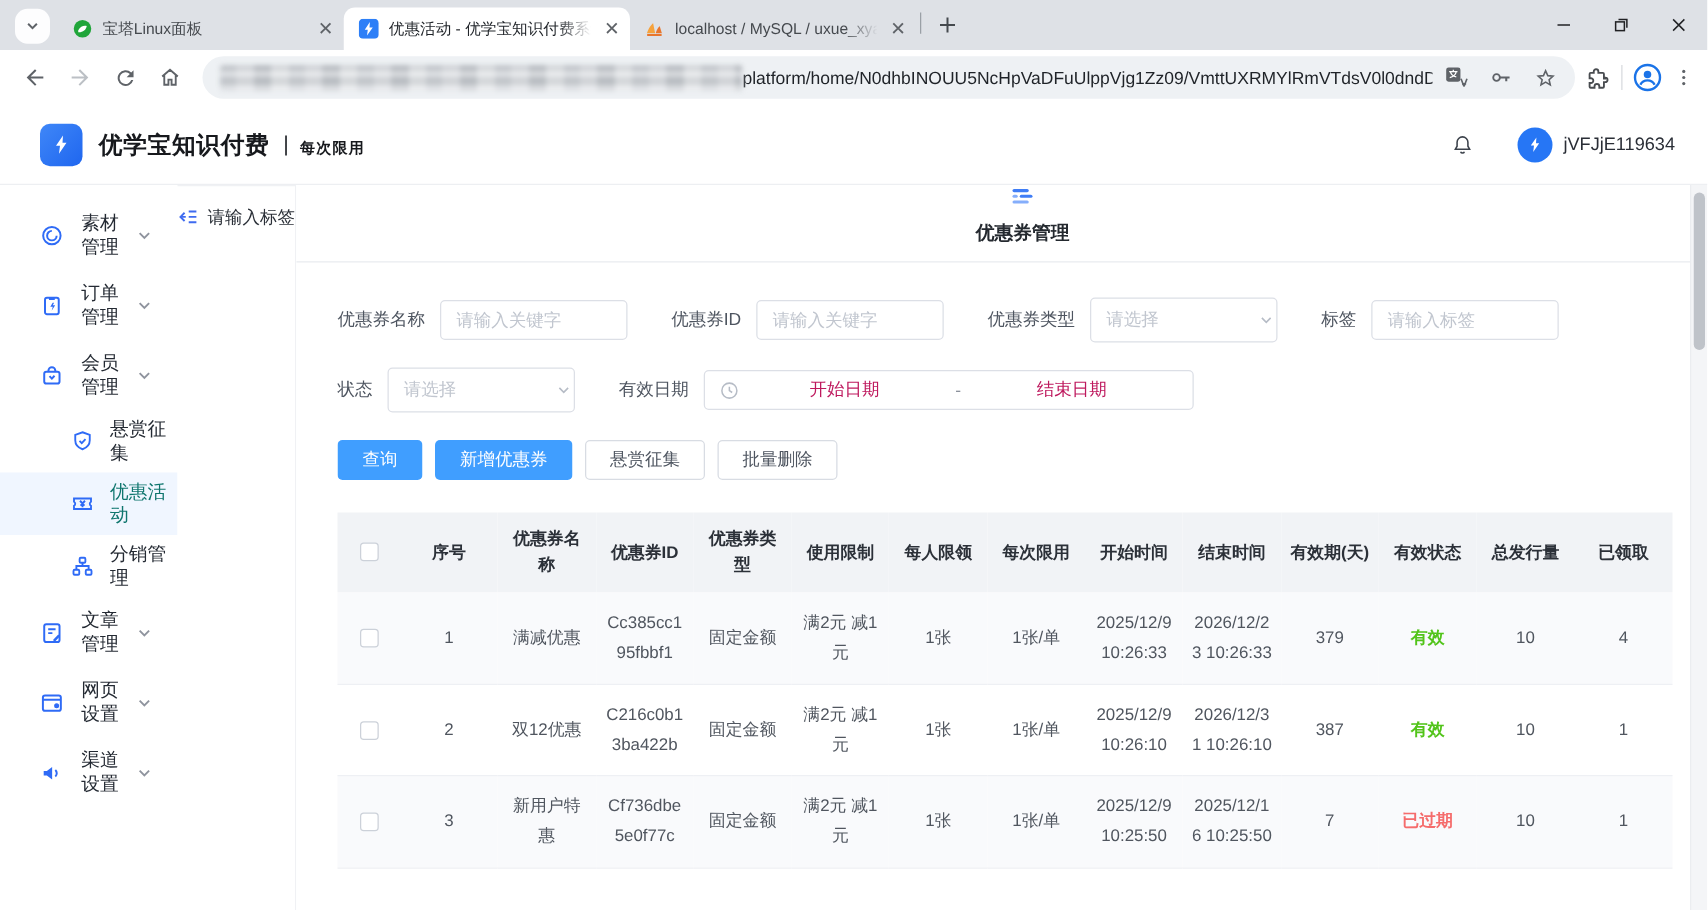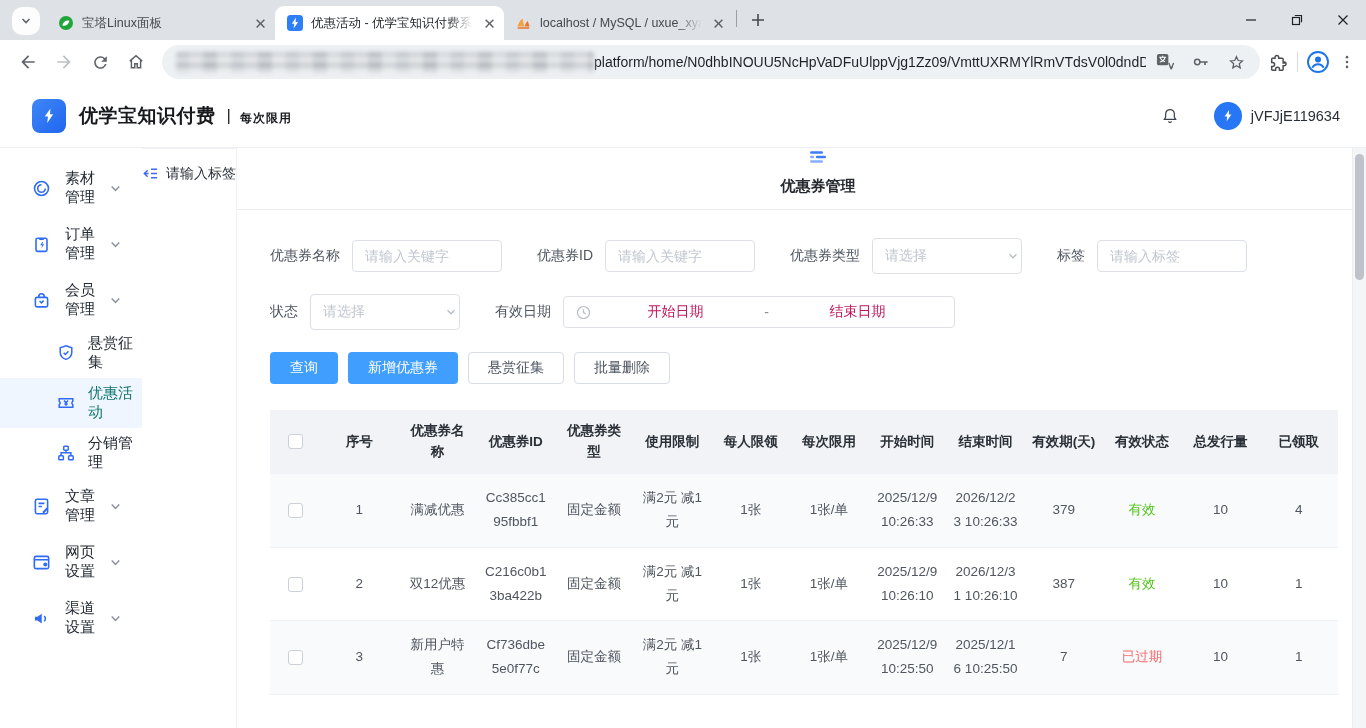--- a/index.html
+++ b/index.html
@@ -72,21 +72,21 @@
   .btn.primary{background:#409eff;color:#fff;}
   .btn.plain{background:#fff;border-color:#d8dce3;color:#4e5560;}
 
   
   .table-wrap{margin:26px 28px 0 33px;}
   table{width:100%;border-collapse:collapse;table-layout:fixed;}
   th{background:#f1f3f6;font-size:13.5px;font-weight:700;color:#2b3038;padding:10px 7px;line-height:1.55;height:64px;text-align:center;}
   td{font-size:13.5px;color:#50565f;text-align:center;padding:12px 7px;line-height:1.8;border-bottom:1px solid #eef0f4;overflow-wrap:break-word;vertical-align:middle;}
   tr.stripe td{background:#f9fafc;}
   .cb{appearance:none;-webkit-appearance:none;width:15px;height:15px;border:1px solid #ccd1d9;border-radius:3px;background:#fff;cursor:pointer;vertical-align:middle;}
-  .status{font-weight:400;}
+  .status{font-weight:700;}
 
   .vscroll{position:absolute;top:0;right:0;bottom:0;width:14px;background:#f4f5f7;border-left:1px solid #ebedf0;}
   .vthumb{position:absolute;top:6px;left:2px;width:9px;height:126px;border-radius:5px;background:#bfc3c9;cursor:pointer;}
 </style>
 </head>
 <body>
 
 <div class="tabstrip">
   <div class="tab-search">
     <svg width="12" height="12" viewBox="0 0 12 12">

